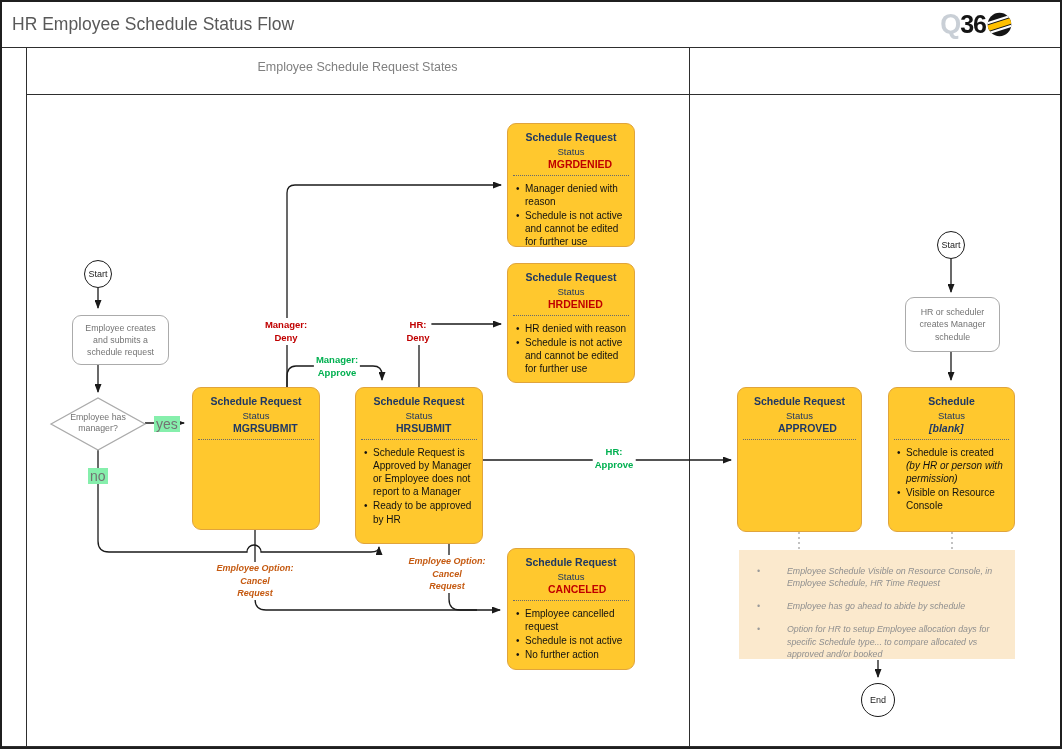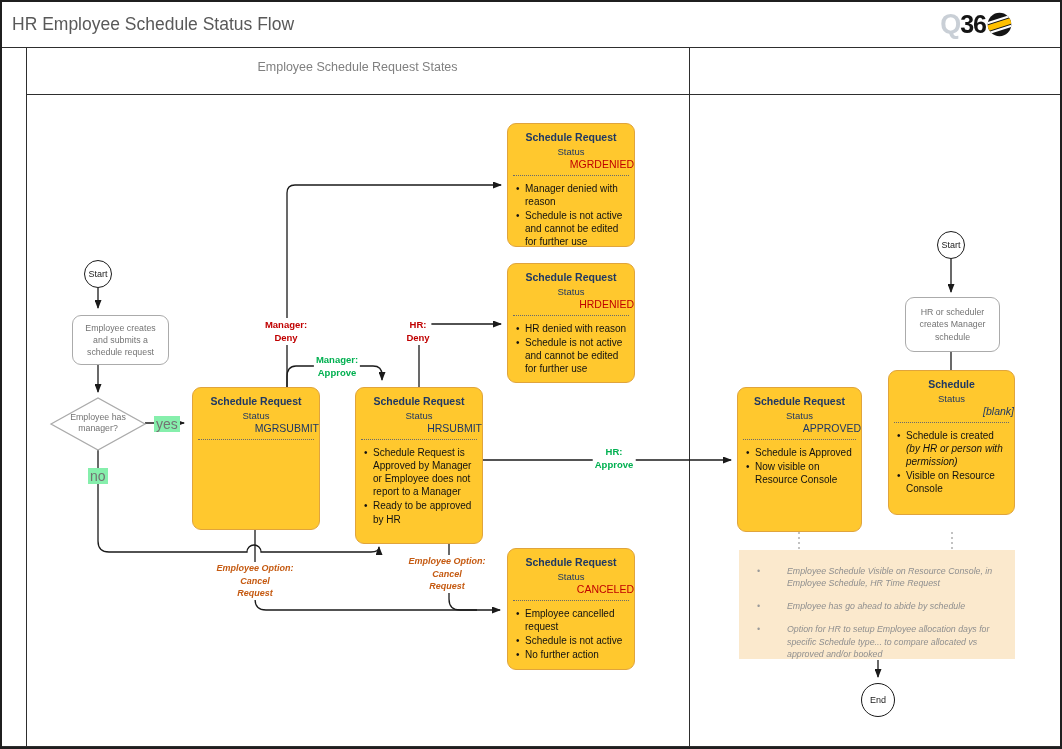--- a/index.html
+++ b/index.html
@@ -22,21 +22,21 @@
   .term { position:absolute; background:#fff; border:1.4px solid #1a1a1a; border-radius:50%;
           display:flex; align-items:center; justify-content:center; font-size:9px; color:#222; z-index:3; }
   .proc { position:absolute; background:#fff; border:1.3px solid #ABABAB; border-radius:9px;
           display:flex; align-items:center; justify-content:center; text-align:center;
           font-size:8.8px; color:#737373; line-height:1.4; padding:4px 6px; z-index:3; }
   .diamond-label { position:absolute; text-align:center; font-size:8.8px; color:#737373; line-height:1.3; z-index:3; }
   
   .status-box { position:absolute; background:#FFC82E; border:1.6px solid #E0A43C; border-radius:9px; z-index:3; }
   .sb-title { font-weight:bold; color:#1F3864; font-size:10.5px; text-align:center; padding-top:7px; line-height:1.3; }
   .sb-status { color:#1F3864; font-size:9.5px; text-align:center; margin-top:1px; }
-  .sb-value { font-size:10.5px; font-weight:normal; text-align:right; margin-top:1px; }
+  .sb-value { font-size:10.5px; font-weight:bold; text-align:left; margin-top:1px;padding-left:40px; }
   .sb-value.red { color:#C00000; }
   .sb-value.navy { color:#1F3864; }
   .sb-value.italic { font-style:italic; }
   .sb-divider { border-bottom:1.5px dotted #6b6b6b; margin:5px 5px 4px; }
   .sb-bullets { padding:2px 6px 0 8px; }
   .sb-bullet { display:flex; font-size:10px; line-height:1.32; color:#111; margin-bottom:1px; text-align:left; }
   .sb-bullet::before { content:"•"; width:9px; flex:none; }
   .ital { font-style:italic; }
   
   .edge-label { position:absolute; transform:translateX(-50%); text-align:center; font-size:9.5px;
@@ -196,31 +196,23 @@
           <span>No further action</span>
         </div>
     </div>
   </div>
 
   <div class="status-box" style="left:735px; top:385px; width:125px; height:145px;">
     <div class="sb-title">Schedule Request</div>
     <div class="sb-status">Status</div>
     <div class="sb-value navy">APPROVED</div>
     <div class="sb-divider"></div>
-    <div class="sb-bullets">
-      <div class="sb-bullet">
-          <span>Schedule is Approved</span>
-        </div>
-      <div class="sb-bullet">
-          <span>Now visible on Resource Console</span>
-        </div>
-    </div>
-  </div>
-
-  <div class="status-box" style="left:886px; top:368px; width:127px; height:145px;">
+  </div>
+
+  <div class="status-box" style="left:886px; top:385px; width:127px; height:145px;">
     <div class="sb-title">Schedule</div>
     <div class="sb-status">Status</div>
     <div class="sb-value navy italic">[blank]</div>
     <div class="sb-divider"></div>
     <div class="sb-bullets">
       <div class="sb-bullet">
         <span><span>Schedule is created </span><span class="ital">(by HR or person with permission)</span></span>
       </div>
       <div class="sb-bullet">
           <span>Visible on Resource Console</span>

